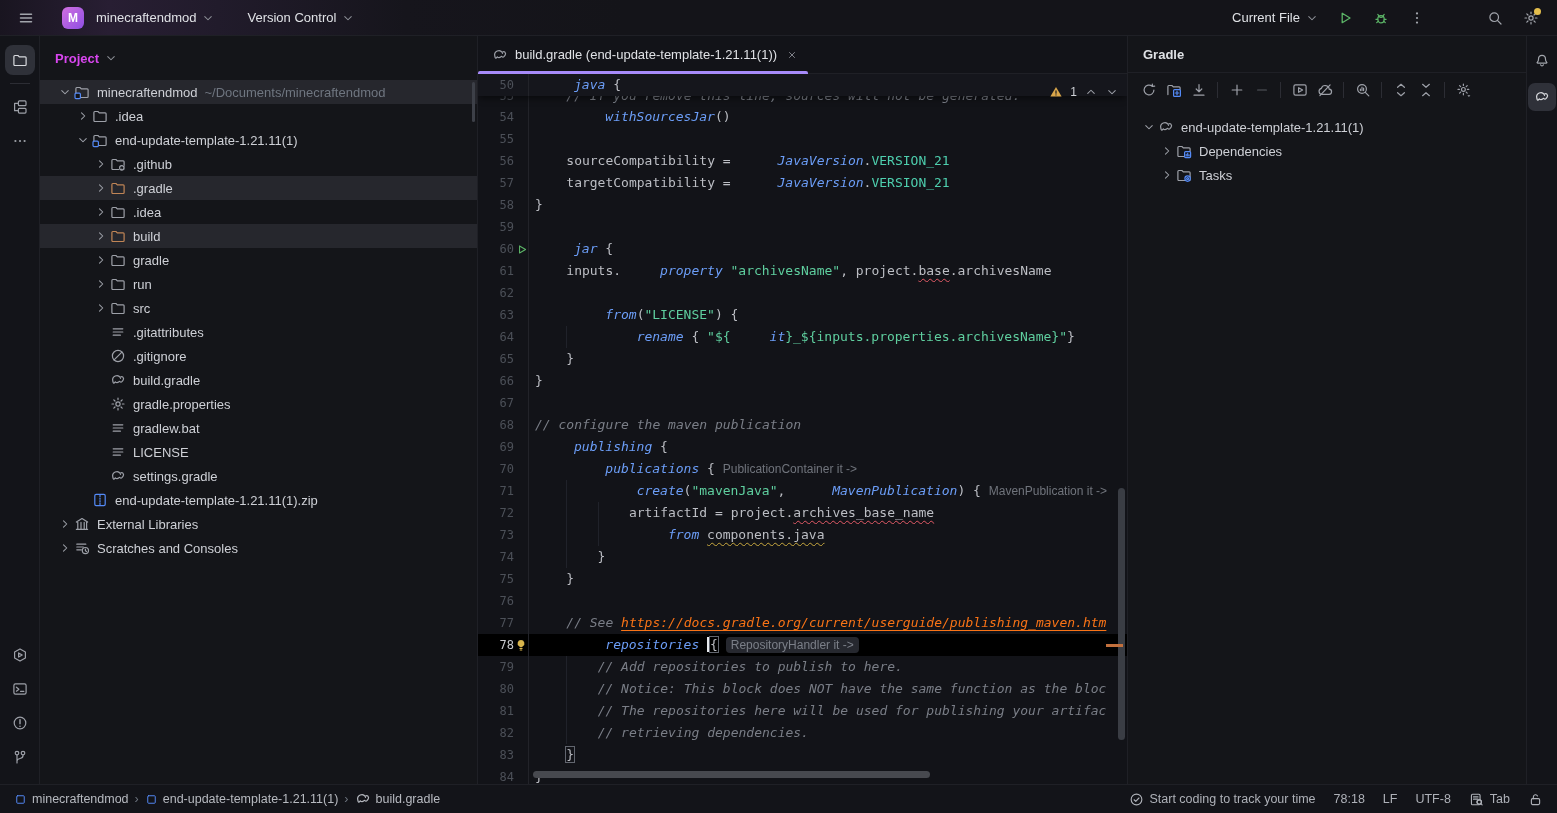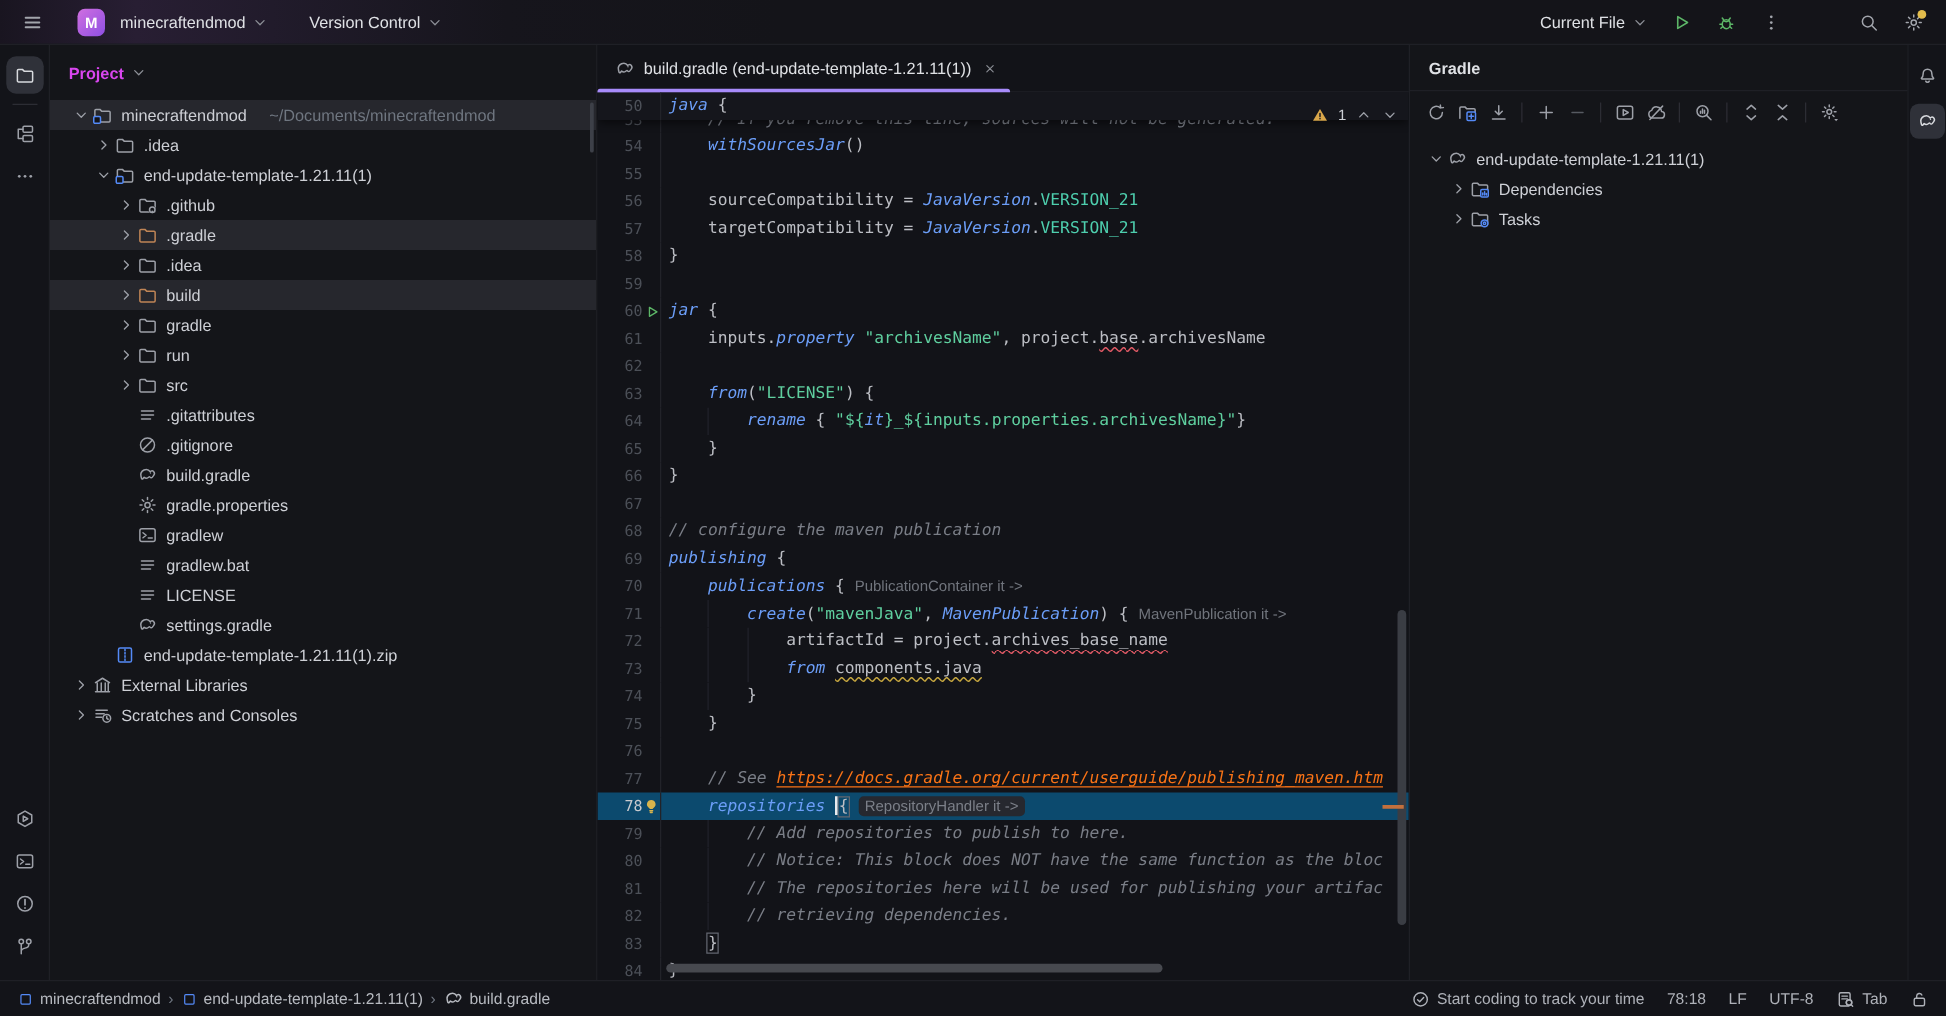--- a/index.html
+++ b/index.html
@@ -30,41 +30,41 @@
   .ts-bottom{margin-top:auto;display:flex;flex-direction:column;align-items:center;}
 
   
   .project{width:438px;flex:none;border-right:1px solid #1f2026;background:#141519;position:relative;overflow:hidden;}
   .p-head{height:44px;display:flex;align-items:center;gap:5px;padding-left:15px;font-weight:700;color:#d946ef;}
   .trow{height:24px;display:flex;align-items:center;cursor:pointer;white-space:nowrap;}
   .trow.sel{background:#26272d;}
   .tchev{width:18px;flex:none;display:flex;justify-content:center;color:#9da0a8;}
   .ticon{width:20px;flex:none;display:flex;color:#9da0a8;}
   .tlabel{margin-left:3px;color:#ced0d6;}
-  .tsub{color:#6f7680;margin-left:18px;}
+  .tsub{color:#6f7680;margin-left:7px;}
   .p-scroll{position:absolute;right:2px;top:46px;width:3px;height:40px;border-radius:2px;background:#3d4048;}
 
   
   .editor{width:650px;flex:none;display:flex;flex-direction:column;background:#121318;position:relative;border-right:1px solid #1f2026;}
   .tabbar{height:38px;flex:none;border-bottom:1px solid #1f2026;display:flex;align-items:stretch;}
   .tab{display:flex;align-items:center;gap:7px;padding:0 10px 0 14px;position:relative;color:#dfe1e5;cursor:pointer;}
   .tab .underline{position:absolute;left:0;right:0;bottom:-1px;height:3px;border-radius:2px 2px 0 0;background:#a78bfa;}
   .tab-close{color:#8c8f96;display:flex;margin-left:2px;cursor:pointer;}
   .codewrap{position:relative;flex:1;overflow:hidden;font-family:"DejaVu Sans Mono","Liberation Mono",monospace;font-size:13px;line-height:22px;}
   .cline{height:22px;display:flex;position:relative;}
-  .cline.cur{background:#0c4a6e;}
+  .cline.cur{background:#000000;}
   .cline.cur .lnum{color:#c8cace;}
   .lnum{width:36px;flex:none;text-align:right;color:#4c5058;font-size:12px;}
   .lgut{width:14px;flex:none;display:flex;align-items:center;justify-content:center;}
   .ltext{flex:1;border-left:1px solid #222329;padding-left:6px;white-space:pre;position:relative;color:#bcbec4;overflow:hidden;}
   .stickyrow{position:relative;z-index:3;background:#15161c;box-shadow:0 3px 7px -1px rgba(0,0,0,.55);}
   .stickyrow .ltext{background:#15161c;}
   .partial{height:10px;overflow:hidden;position:relative;z-index:1;}
   .partial .cline{margin-top:-11px;}
-  .tk-kw{color:#6c9ef8;font-style:italic;}
+  .tk-kw{color:#6c9ef8;font-style:italic;margin-left:39px;}
   .tk-s{color:#5fcf9f;}
   .tk-k{color:#4ecfae;}
   .tk-c{color:#7a7e87;font-style:italic;}
   .tk-h{color:#70747c;font-family:"Liberation Sans",sans-serif;font-size:12px;}
   .tk-hb{color:#7b7f88;font-family:"Liberation Sans",sans-serif;font-size:12px;background:#26282f;border-radius:4px;padding:1px 5px;}
   .tk-lk{color:#f97316;font-style:italic;text-decoration:underline;text-underline-offset:3px;}
   .tk-eb{text-decoration:underline wavy #e35a66;text-decoration-thickness:1px;text-underline-offset:3px;}
   .tk-wb{text-decoration:underline wavy #c9a93f;text-decoration-thickness:1px;text-underline-offset:3px;}
   .tk-bx{outline:1px solid #62666f;}
   .cursor{display:inline-block;width:2px;height:15px;background:#e8eaee;transform:translateY(3px);margin-right:1px;}
@@ -431,30 +431,20 @@
                 <circle cx="8" cy="8" r="2.1"></circle>
                 <path d="M8 2v1.6M8 12.4V14M2 8h1.6M12.4 8H14M3.8 3.8l1.2 1.2M11 11l1.2 1.2M12.2 3.8 11 5M5 11l-1.2 1.2"></path>
               </svg>
             </span>
             <span class="tlabel">gradle.properties</span>
           </div>
           <div class="trow" style="padding-left: 52px;">
             <span class="tchev"></span>
             <span class="ticon">
               <svg width="16" height="16" viewBox="0 0 16 16" fill="none" stroke="currentColor" stroke-width="1.2" stroke-linecap="round" stroke-linejoin="round">
-                <rect x="1.9" y="2.9" width="12.2" height="10.2" rx="1.6"></rect>
-                <path d="M4.4 6.2 6.9 8.2 4.4 10.2M8.6 10.4h3.2"></path>
-              </svg>
-            </span>
-            <span class="tlabel">gradlew</span>
-          </div>
-          <div class="trow" style="padding-left: 52px;">
-            <span class="tchev"></span>
-            <span class="ticon">
-              <svg width="16" height="16" viewBox="0 0 16 16" fill="none" stroke="currentColor" stroke-width="1.2" stroke-linecap="round" stroke-linejoin="round">
                 <path d="M3.2 4.8h9.6M3.2 8h9.6M3.2 11.2h7.2"></path>
               </svg>
             </span>
             <span class="tlabel">gradlew.bat</span>
           </div>
           <div class="trow" style="padding-left: 52px;">
             <span class="tchev"></span>
             <span class="ticon">
               <svg width="16" height="16" viewBox="0 0 16 16" fill="none" stroke="currentColor" stroke-width="1.2" stroke-linecap="round" stroke-linejoin="round">
                 <path d="M3.2 4.8h9.6M3.2 8h9.6M3.2 11.2h7.2"></path>

